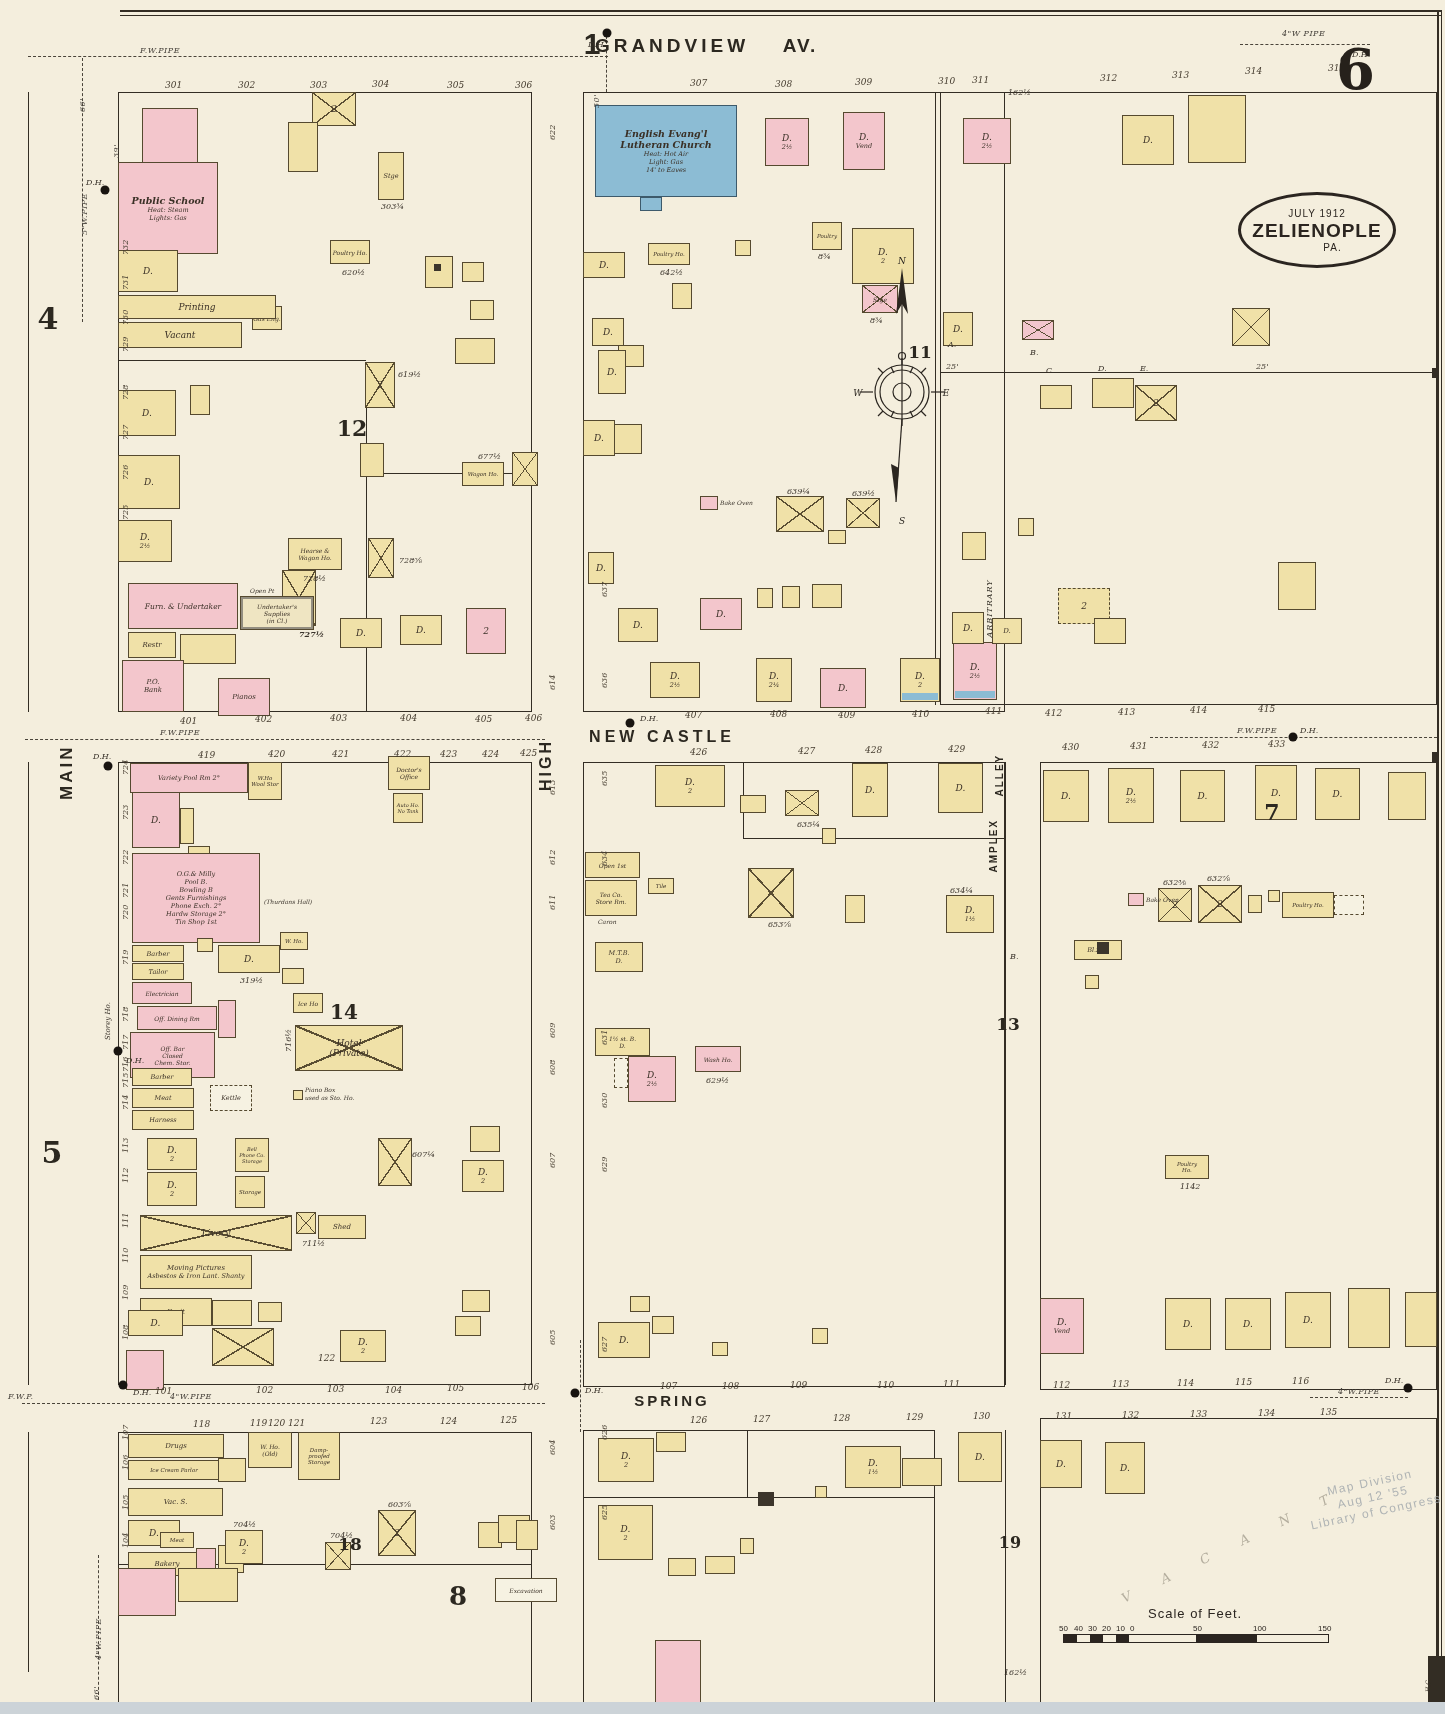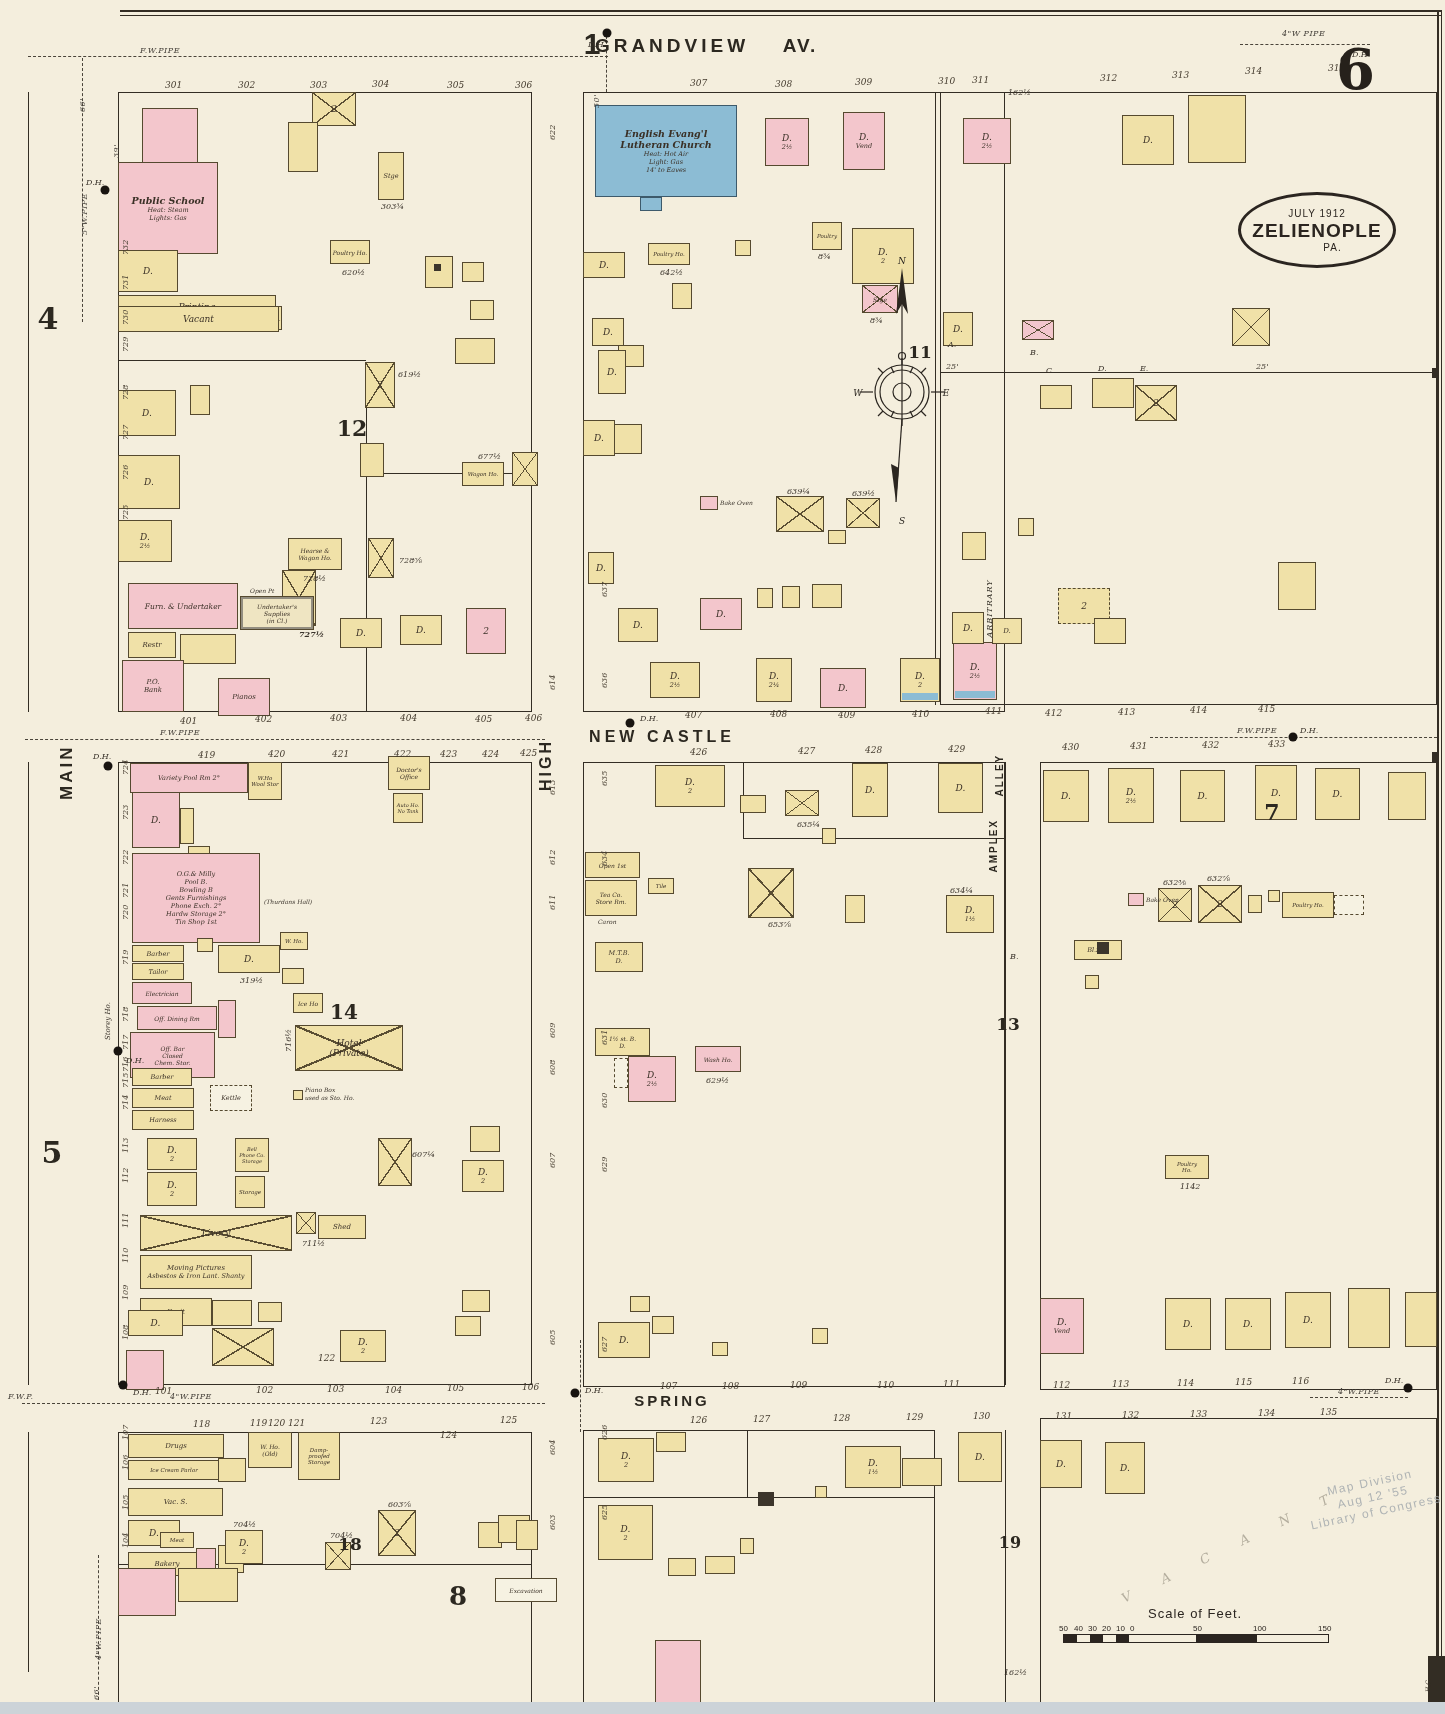--- a/index.html
+++ b/index.html
@@ -126,21 +126,21 @@
       </div>
       <div class="bldg c-y" style="left: 425px; top: 256px; width: 28px; height: 32px;"></div>
       <div class="bldg c-y" style="left: 462px; top: 262px; width: 22px; height: 20px;"></div>
       <div class="bldg c-k" style="left: 434px; top: 264px; width: 7px; height: 7px;"></div>
       <div class="bldg c-y" style="left: 252px; top: 306px; width: 30px; height: 24px;">
         <span class="bl" style="font-size: 6px;">Gas Eng.</span>
       </div>
       <div class="bldg c-y" style="left: 118px; top: 295px; width: 158px; height: 24px;">
         <span class="bl">Printing</span>
       </div>
-      <div class="bldg c-y" style="left: 118px; top: 306px; width: 161px; height: 26px;">
+      <div class="bldg c-y" style="left: 118px; top: 322px; width: 124px; height: 26px;">
         <span class="bl">Vacant</span>
       </div>
       <div class="bldg c-y x2" style="left: 365px; top: 362px; width: 30px; height: 46px;">
         <span class="bl">2</span>
       </div>
       <div class="bldg c-y" style="left: 455px; top: 338px; width: 40px; height: 26px;"></div>
       <div class="bldg c-y" style="left: 470px; top: 300px; width: 24px; height: 20px;"></div>
       <div class="bldg c-y" style="left: 118px; top: 390px; width: 58px; height: 46px;">
         <span class="bl">D.</span>
       </div>
@@ -725,21 +725,21 @@
       <div class="t lot" style="left: 1112px; top: 1379px;">113</div>
       <div class="t lot" style="left: 1177px; top: 1378px;">114</div>
       <div class="t lot" style="left: 1235px; top: 1377px;">115</div>
       <div class="t lot" style="left: 1292px; top: 1376px;">116</div>
       <div class="t lot" style="left: 193px; top: 1419px;">118</div>
       <div class="t lot" style="left: 250px; top: 1418px;">119</div>
       <div class="t lot" style="left: 268px; top: 1418px;">120</div>
       <div class="t lot" style="left: 288px; top: 1418px;">121</div>
       <div class="t lot" style="left: 318px; top: 1353px;">122</div>
       <div class="t lot" style="left: 370px; top: 1416px;">123</div>
-      <div class="t lot" style="left: 440px; top: 1416px; margin-top: 14px;">124</div>
+      <div class="t lot" style="left: 440px; top: 1416px;">124</div>
       <div class="t lot" style="left: 500px; top: 1415px;">125</div>
       <div class="t lot" style="left: 690px; top: 1415px;">126</div>
       <div class="t lot" style="left: 753px; top: 1414px;">127</div>
       <div class="t lot" style="left: 833px; top: 1413px;">128</div>
       <div class="t lot" style="left: 906px; top: 1412px;">129</div>
       <div class="t lot" style="left: 973px; top: 1411px;">130</div>
       <div class="t lot" style="left: 1055px; top: 1411px;">131</div>
       <div class="t lot" style="left: 1122px; top: 1410px;">132</div>
       <div class="t lot" style="left: 1190px; top: 1409px;">133</div>
       <div class="t lot" style="left: 1258px; top: 1408px;">134</div>

